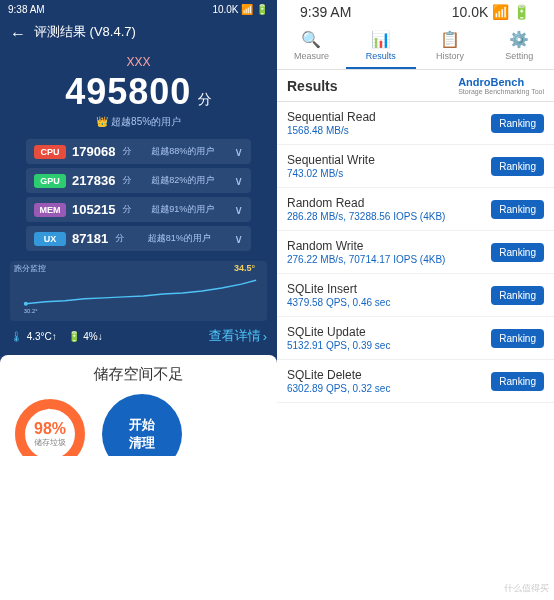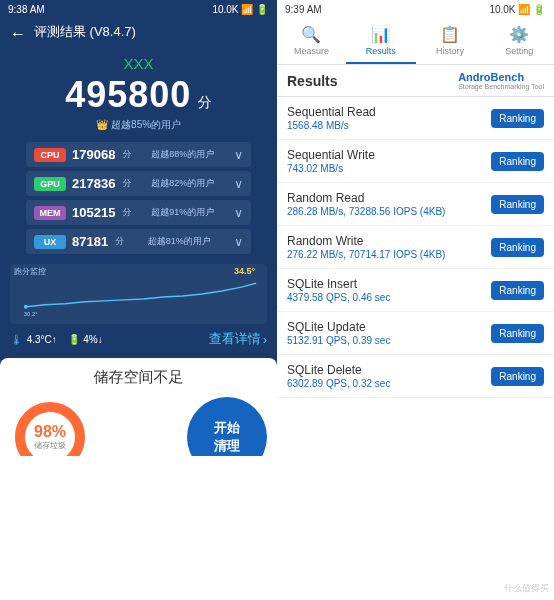--- a/index.html
+++ b/index.html
@@ -48,22 +48,22 @@
       font-size: 13px;
       color: white;
     }
 
     .score-section {
       text-align: center;
       padding: 8px 0 4px 0;
     }
 
     .score-xxx {
-      color: #22c55e;
-      font-size: 15px;
+      color: #fca5a5;
+      font-size: 12px;
       margin-bottom: 2px;
     }
 
     .score-number {
       font-size: 36px;
       font-weight: bold;
       color: white;
       letter-spacing: 1px;
     }
 
@@ -221,21 +221,21 @@
       font-size: 15px;
       color: #333;
       font-weight: 500;
       margin-bottom: 10px;
     }
 
     .storage-actions {
       display: flex;
       gap: 12px;
       align-items: center;
-      justify-content: space-between;
+      justify-content: flex-start;
       width: 100%;
     }
 
     .donut-container {
       position: relative;
       width: 80px;
       height: 80px;
     }
 
     .donut-center {
@@ -283,23 +283,23 @@
       background: white;
       display: flex;
       flex-direction: column;
       overflow: hidden;
     }
 
     .status-bar-right {
       display: flex;
       justify-content: space-between;
       align-items: center;
-      padding: 4px 8px;
+      padding: 4px 23px;
       background: white;
-      font-size: 10px;
+      font-size: 14px;
       color: #333;
     }
 
     .nav-tabs {
       display: flex;
       border-bottom: 1px solid #e0e0e0;
       background: white;
     }
 
     .nav-tab {

